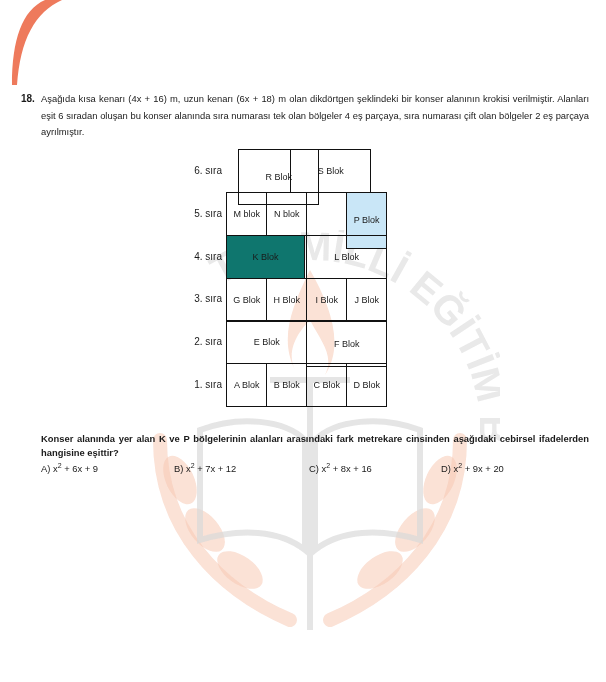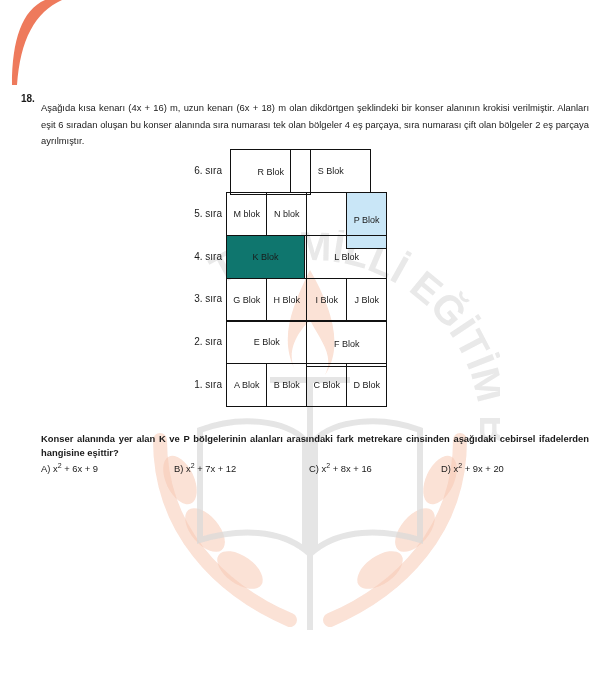--- a/index.html
+++ b/index.html
@@ -1,21 +1,21 @@
 <!DOCTYPE html>
 <html><head>
   <meta charset="utf-8">
   <style>
     html, body { margin:0; padding:0; background:#ffffff; }
     body { width:606px; height:682px; position:relative; overflow:hidden;
            font-family:"Liberation Sans", sans-serif; color:#1a1a1a; }
     .corner { position:absolute; left:0; top:0; width:120px; height:100px; }
     .watermark { position:absolute; left:120px; top:230px; width:380px; height:420px; opacity:0.9; }
     .qnum { position:absolute; left:21px; top:93px; font-size:10px; font-weight:bold; }
-    .stem { position:absolute; left:41px; top:100px; width:548px; font-size:9.4px; line-height:16.5px; text-align:justify; }
+    .stem { position:absolute; left:41px; top:91px; width:548px; font-size:9.4px; line-height:16.5px; text-align:justify; }
     .grid { position:absolute; left:226px; top:149px; width:160px; height:257px; }
     .row { position:absolute; left:0; width:160px; height:42.83px; }
     .cell { position:absolute; top:0; height:100%; box-sizing:border-box; border:1.3px solid #111;
             display:flex; align-items:center; justify-content:center; font-size:9px; background:transparent; }
     .cell.hl { background:#c9e6f7; }
     .rowlabel { position:absolute; left:-40px; top:0; height:100%; display:flex; align-items:center; font-size:10px; width:36px; justify-content:flex-end; }
     .prompt { position:absolute; left:41px; top:432px; width:548px; font-size:9.4px; line-height:14px; font-weight:bold; text-align:justify; }
     .choices { position:absolute; left:41px; top:462px; width:560px; height:16px; font-size:9.4px; }
     .choice { position:absolute; top:0; white-space:nowrap; }
     .choice sup { font-size:7px; vertical-align:4px; }
@@ -54,21 +54,21 @@
       <path id="arc" d="M20 200 A 170 170 0 0 1 360 200"></path>
     </defs>
 </svg>
 
 <div class="qnum">18.</div>
 <div class="stem">Aşağıda kısa kenarı (4x + 16) m, uzun kenarı (6x + 18) m olan dikdörtgen şeklindeki bir konser alanının krokisi verilmiştir. Alanları eşit 6 sıradan oluşan bu konser alanında sıra numarası tek olan bölgeler 4 eş parçaya, sıra numarası çift olan bölgeler 2 eş parçaya ayrılmıştır.</div>
 
 <div class="grid" id="grid">
     <div class="row" style="top: 0px; height: 42.8333px;">
       <div class="rowlabel">6. sıra</div>
-      <div class="cell" style="left: 4px; width: 81.3px; height: 46px;">R Blok</div>
+      <div class="cell" style="left: 12px; width: 81.3px; height: 56px;">R Blok</div>
       <div class="cell" style="left: 64px; width: 81.3px; height: 44.1333px;">S Blok</div>
     </div>
     <div class="row" style="top: 42.8333px; height: 42.8333px;">
       <div class="rowlabel">5. sıra</div>
       <div class="cell" style="left: 0px; width: 41.3px; height: 44.1333px;">M blok</div>
       <div class="cell" style="left: 40px; width: 41.3px; height: 44.1333px;">N blok</div>
       <div class="cell hl" style="left: 120px; width: 41.3px; height: 57px; background: rgb(201, 230, 247);">P Blok</div>
     </div>
     <div class="row" style="top: 85.6667px; height: 42.8333px;">
       <div class="rowlabel">4. sıra</div>

